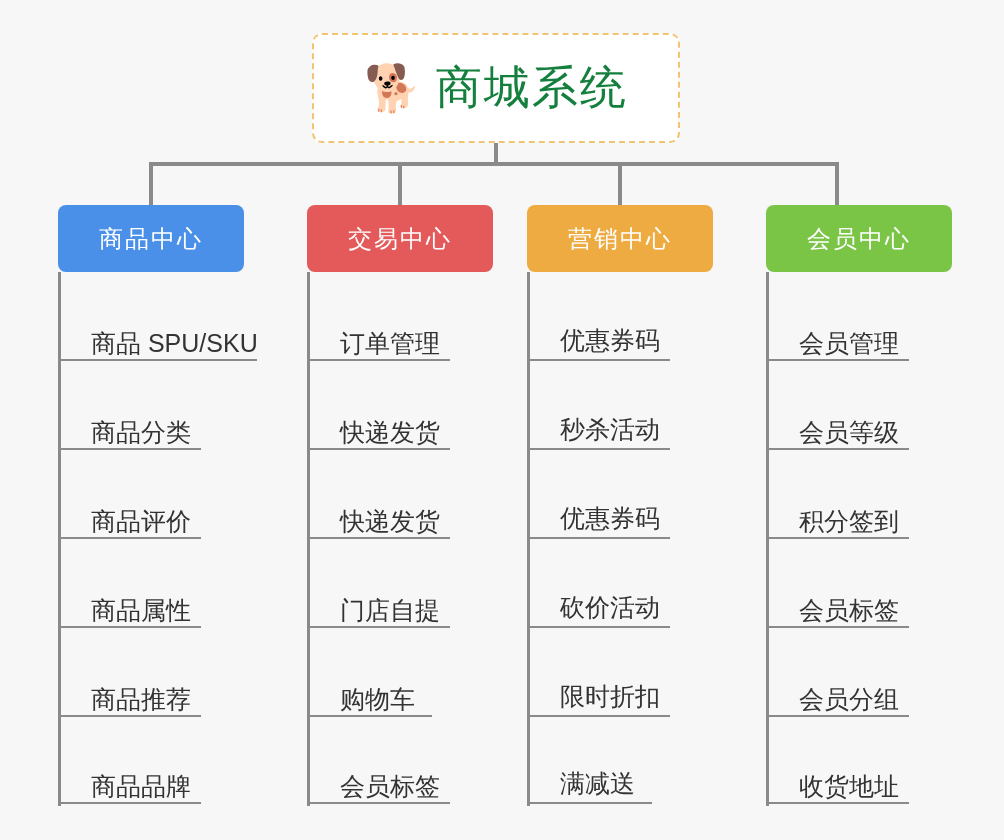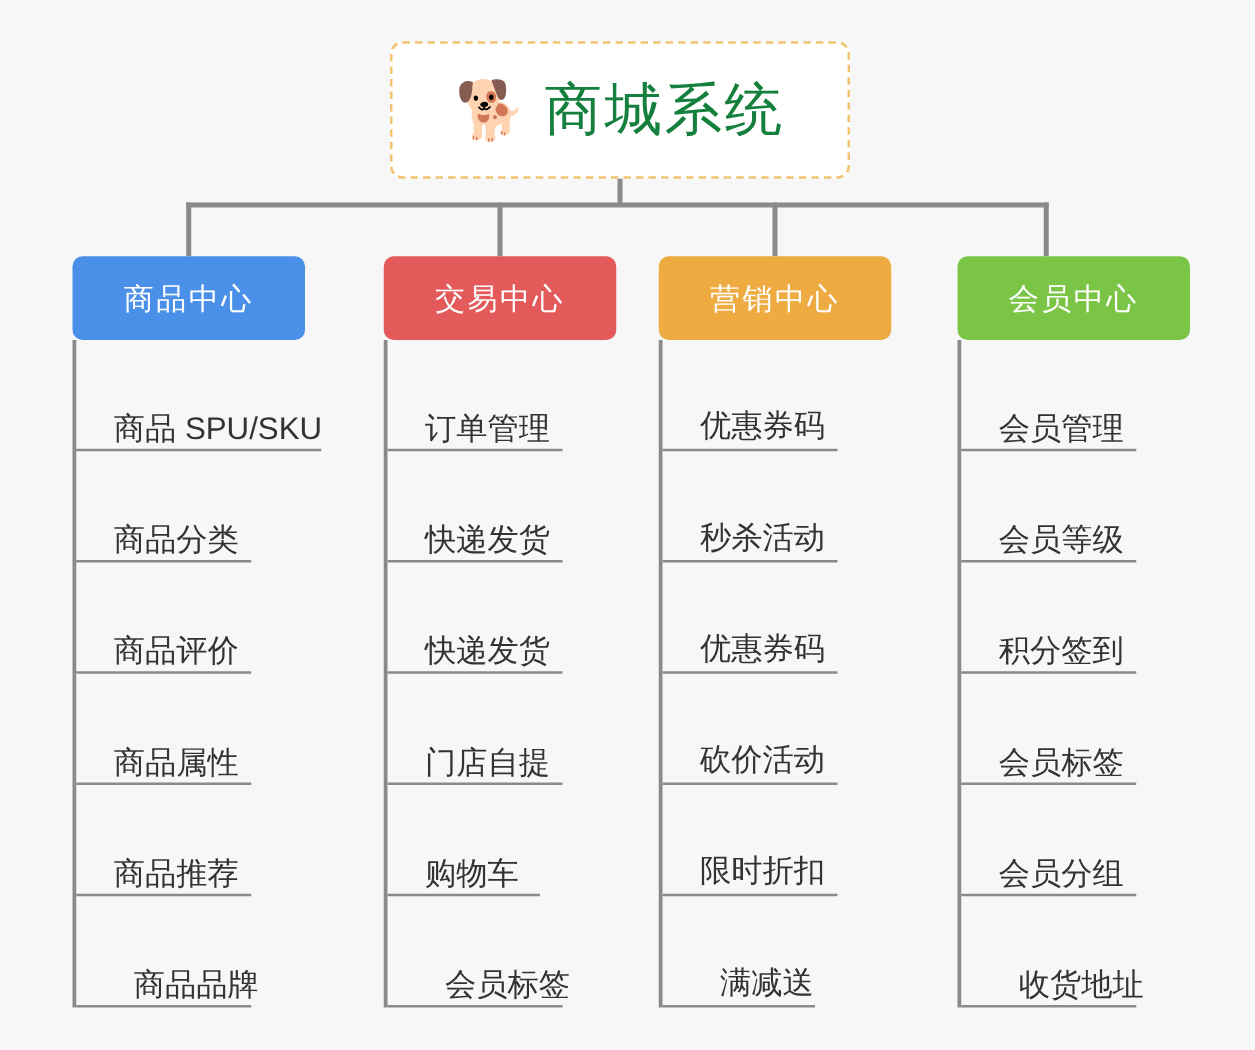--- a/index.html
+++ b/index.html
@@ -90,21 +90,21 @@
     width: 186px;
   }
   .leaf-item {
     position: relative;
     height: 89px;
     border-bottom: 2px solid #8a8a8a;
     display: flex;
     align-items: flex-end;
     justify-content: flex-start;
   }
-  .leaf-item:last-child { border-bottom: 2px solid #c2410c; padding-left: 16px; }
+  .leaf-item:last-child { border-bottom: 4px solid #c2410c; }
   .leaf-label {
     font-size: 25px;
     color: #333333;
     white-space: nowrap;
     padding-left: 30px;
     padding-bottom: 2px;
     line-height: 1.12;
   }
   
   .leaf-item.narrow { border-bottom-color: transparent; text-align: center; }

